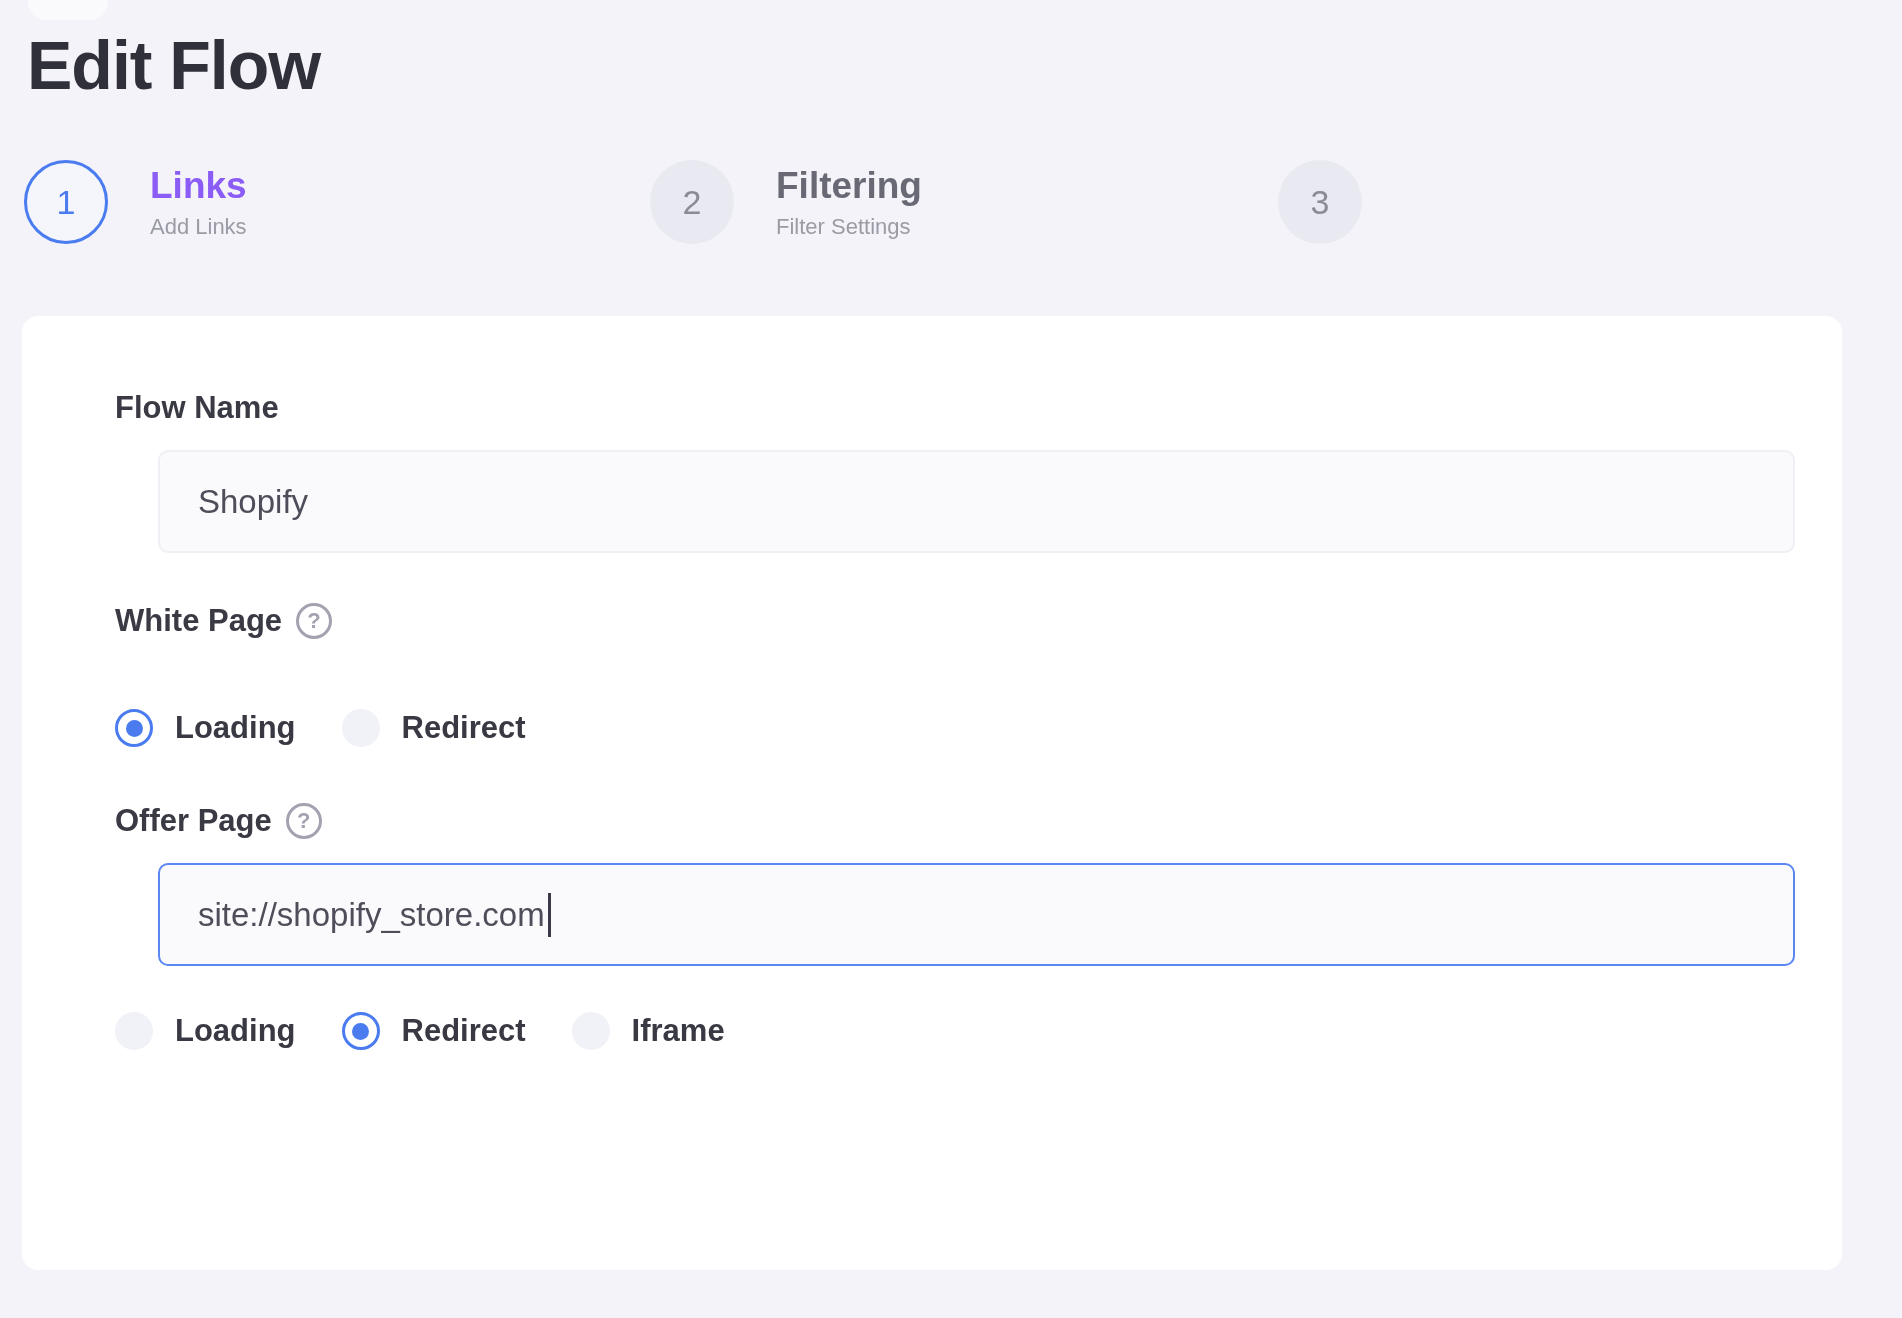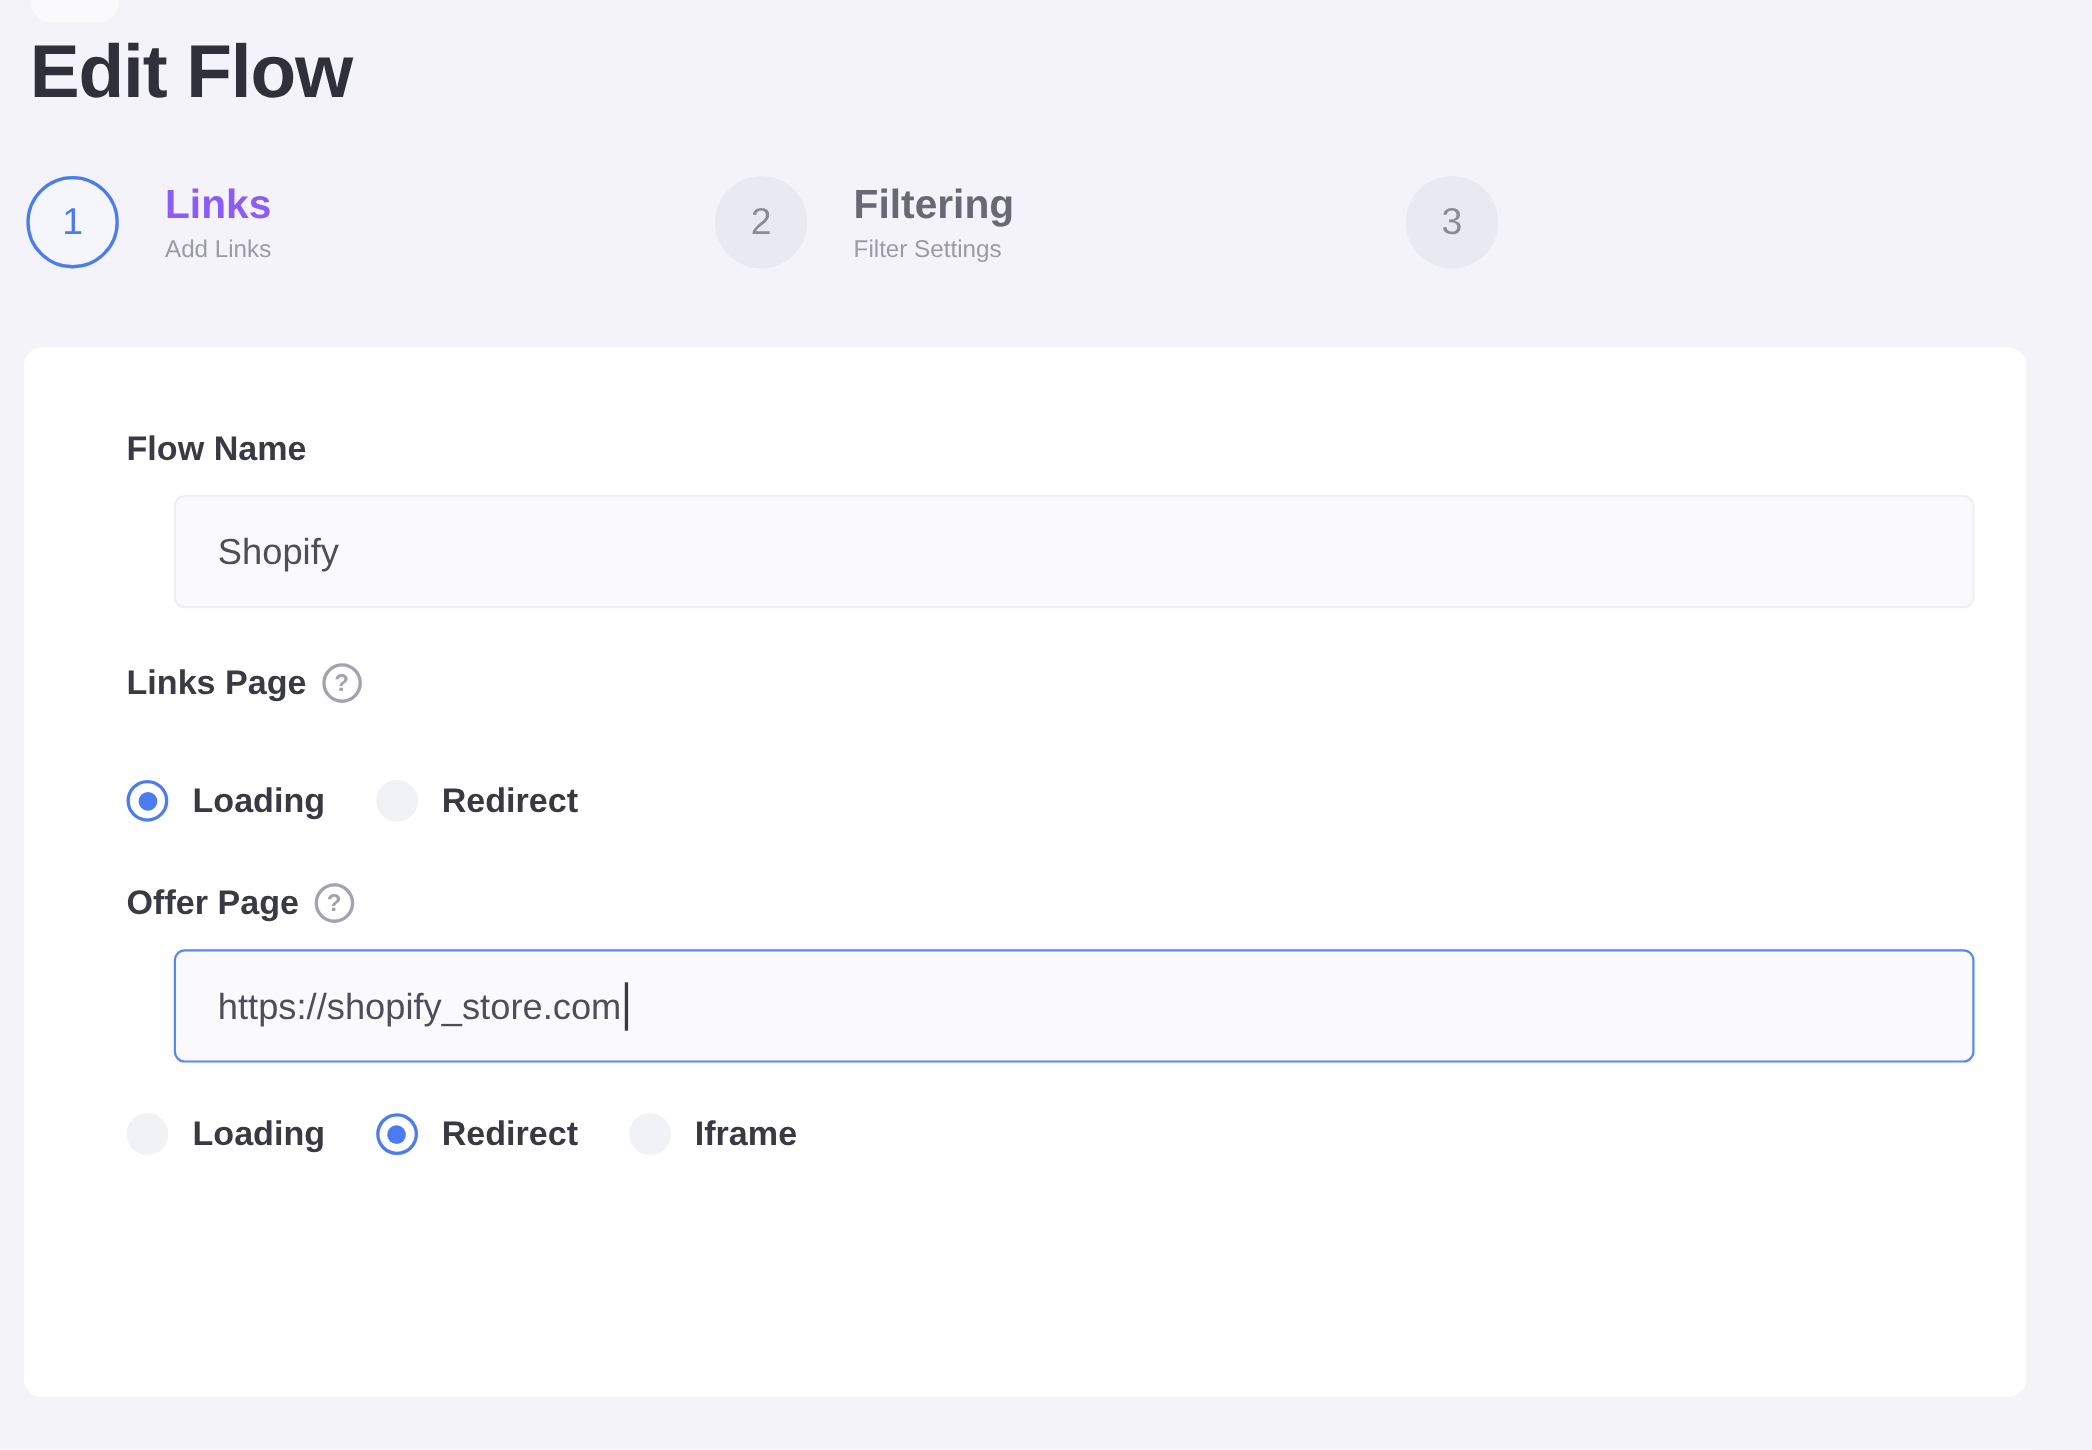--- a/index.html
+++ b/index.html
@@ -151,21 +151,21 @@
 <div class="card">
 
   <div class="field-label">
     <span>Flow Name</span>
   </div>
   <input class="textbox" type="text" readonly="" value="Shopify" style="">
 
   <div class="spacer-lg"></div>
 
   <div class="field-label">
-    <span>Links Page</span>
+    <span>White Page</span>
     <span class="help-icon">?</span>
   </div>
 
   <div class="spacer-md"></div>
 
   <div class="radio-row">
     <div class="radio-group">
       <span class="radio selected"></span>
       <span class="radio-label">Loading</span>
     </div>
@@ -175,21 +175,21 @@
     </div>
   </div>
 
   <div class="spacer-radio"></div>
 
   <div class="field-label">
     <span>Offer Page</span>
     <span class="help-icon">?</span>
   </div>
   <div class="textbox focused">
-    <span>https://shopify_store.com</span>
+    <span>site://shopify_store.com</span>
     <span class="caret"></span>
   </div>
 
   <div class="spacer-md"></div>
 
   <div class="radio-row">
     <div class="radio-group">
       <span class="radio"></span>
       <span class="radio-label">Loading</span>
     </div>

